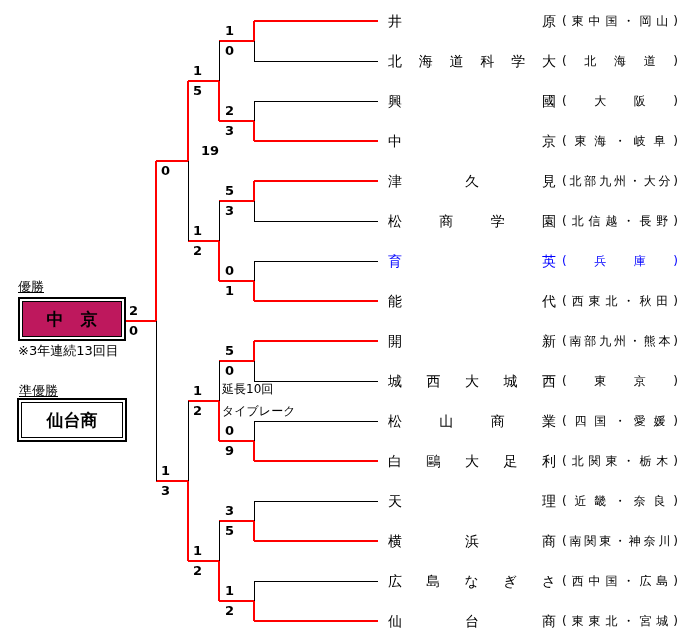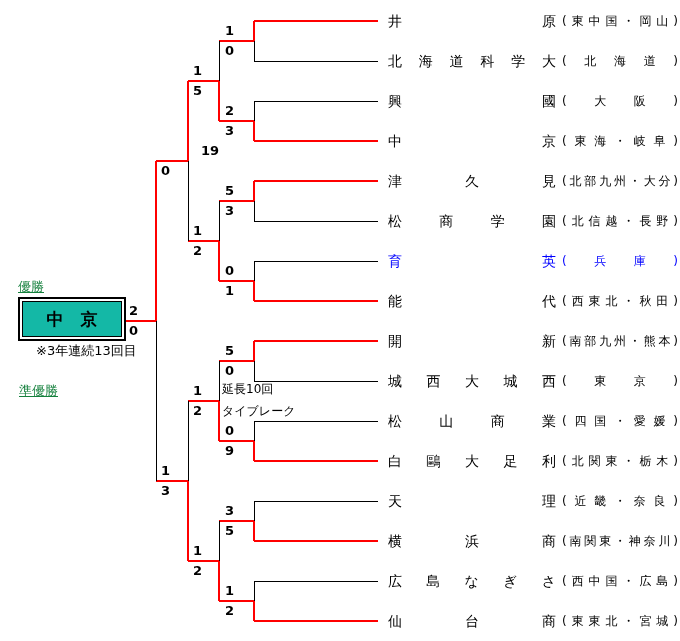--- a/index.html
+++ b/index.html
@@ -12,48 +12,51 @@
     height:16px; line-height:16px; white-space:nowrap; color:#000;
   }
   .team-name  { left:388px; width:168px; font-size:14px; }
   .team-region{ left:562px; width:116px; font-size:12px; }
   .score {
     position:absolute; font-size:13px; line-height:14px; font-weight:bold;
     color:#000; letter-spacing:0px;
   }
   .match-note { position:absolute; font-size:12px; line-height:14px; color:#000; white-space:nowrap; }
   .red-label {
-    position:absolute; color:#15803d; font-size:13px; line-height:15px;
+    position:absolute; color:#000000; font-size:13px; line-height:15px;
     text-decoration:underline; white-space:nowrap;
   }
   .plain-note { position:absolute; color:#000; font-size:13px; line-height:15px; white-space:nowrap; }
   .result-box {
     position:absolute; border:2px solid #000; background:#fff;
     padding:2px; box-sizing:border-box;
   }
   .result-box .inner {
     width:100%; height:100%; border:1px solid #000; box-sizing:border-box;
     display:flex; align-items:center; justify-content:center;
     font-size:17px; font-weight:bold; color:#000;
   }
   #champion-box { left:18px; top:297px; width:108px; height:44px; }
-  #champion-box .inner { background:#14b8a6; }
+  #champion-box .inner { background:#be185d; }
   #runnerup-box { left:17px; top:398px; width:110px; height:44px; }
   #runnerup-box .inner { background:#ffffff; }
 </style>
 </head>
 <body>
 
 <div id="stage">
   <div class="red-label" id="champion-label" style="left:18px; top:279px;">優勝</div>
   <div class="result-box" id="champion-box">
     <div class="inner">中　京</div>
   </div>
-  <div class="plain-note" style="left:18px; top:343px;margin-left:18px;">※3年連続13回目</div>
+  <div class="plain-note" style="left:18px; top:343px;">※3年連続13回目</div>
   <div class="red-label" id="runnerup-label" style="left:19px; top:383px;">準優勝</div>
+  <div class="result-box" id="runnerup-box">
+    <div class="inner">仙台商</div>
+  </div>
 <div style="position: absolute; left: 254px; top: 20px; width: 124px; height: 2px; background: rgb(255, 0, 0);"></div>
     <div class="team-name" style="top: 13px; color: rgb(0, 0, 0);">
       <span>井</span>
       <span>原</span>
     </div>
     <div class="team-region" style="top: 13px; color: rgb(0, 0, 0);">
       <span>(</span>
       <span>東</span>
       <span>中</span>
       <span>国</span>

